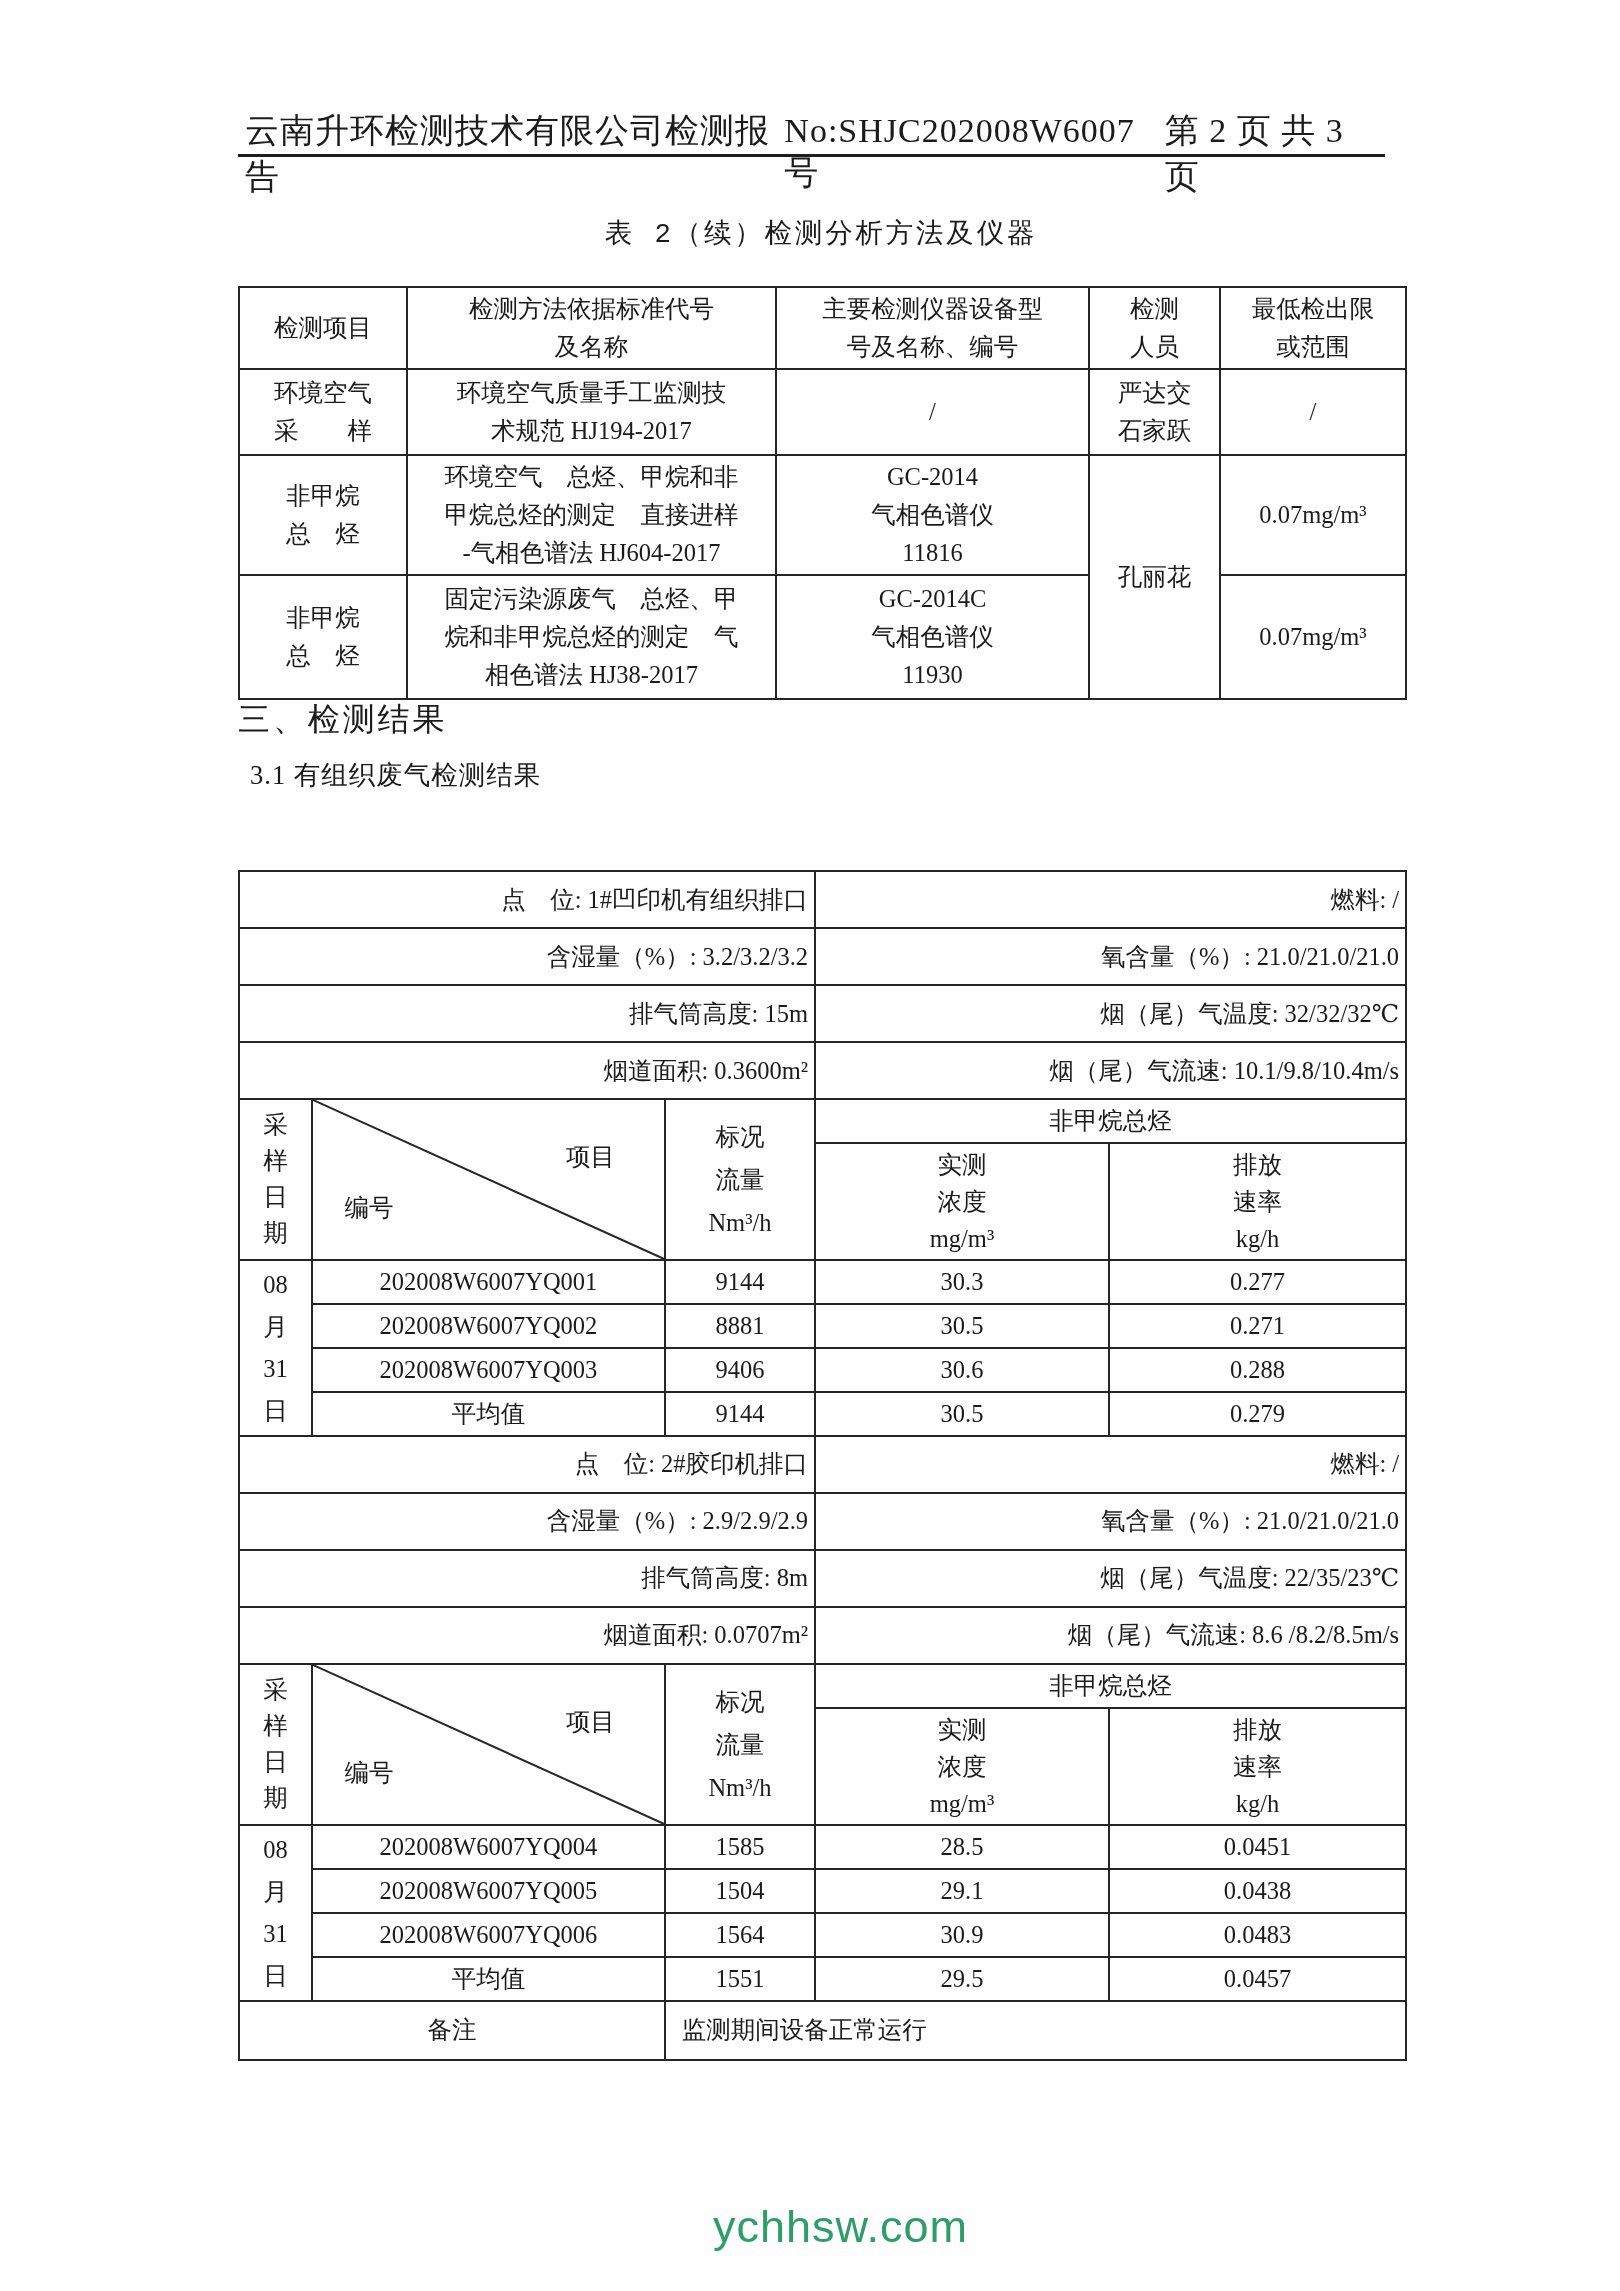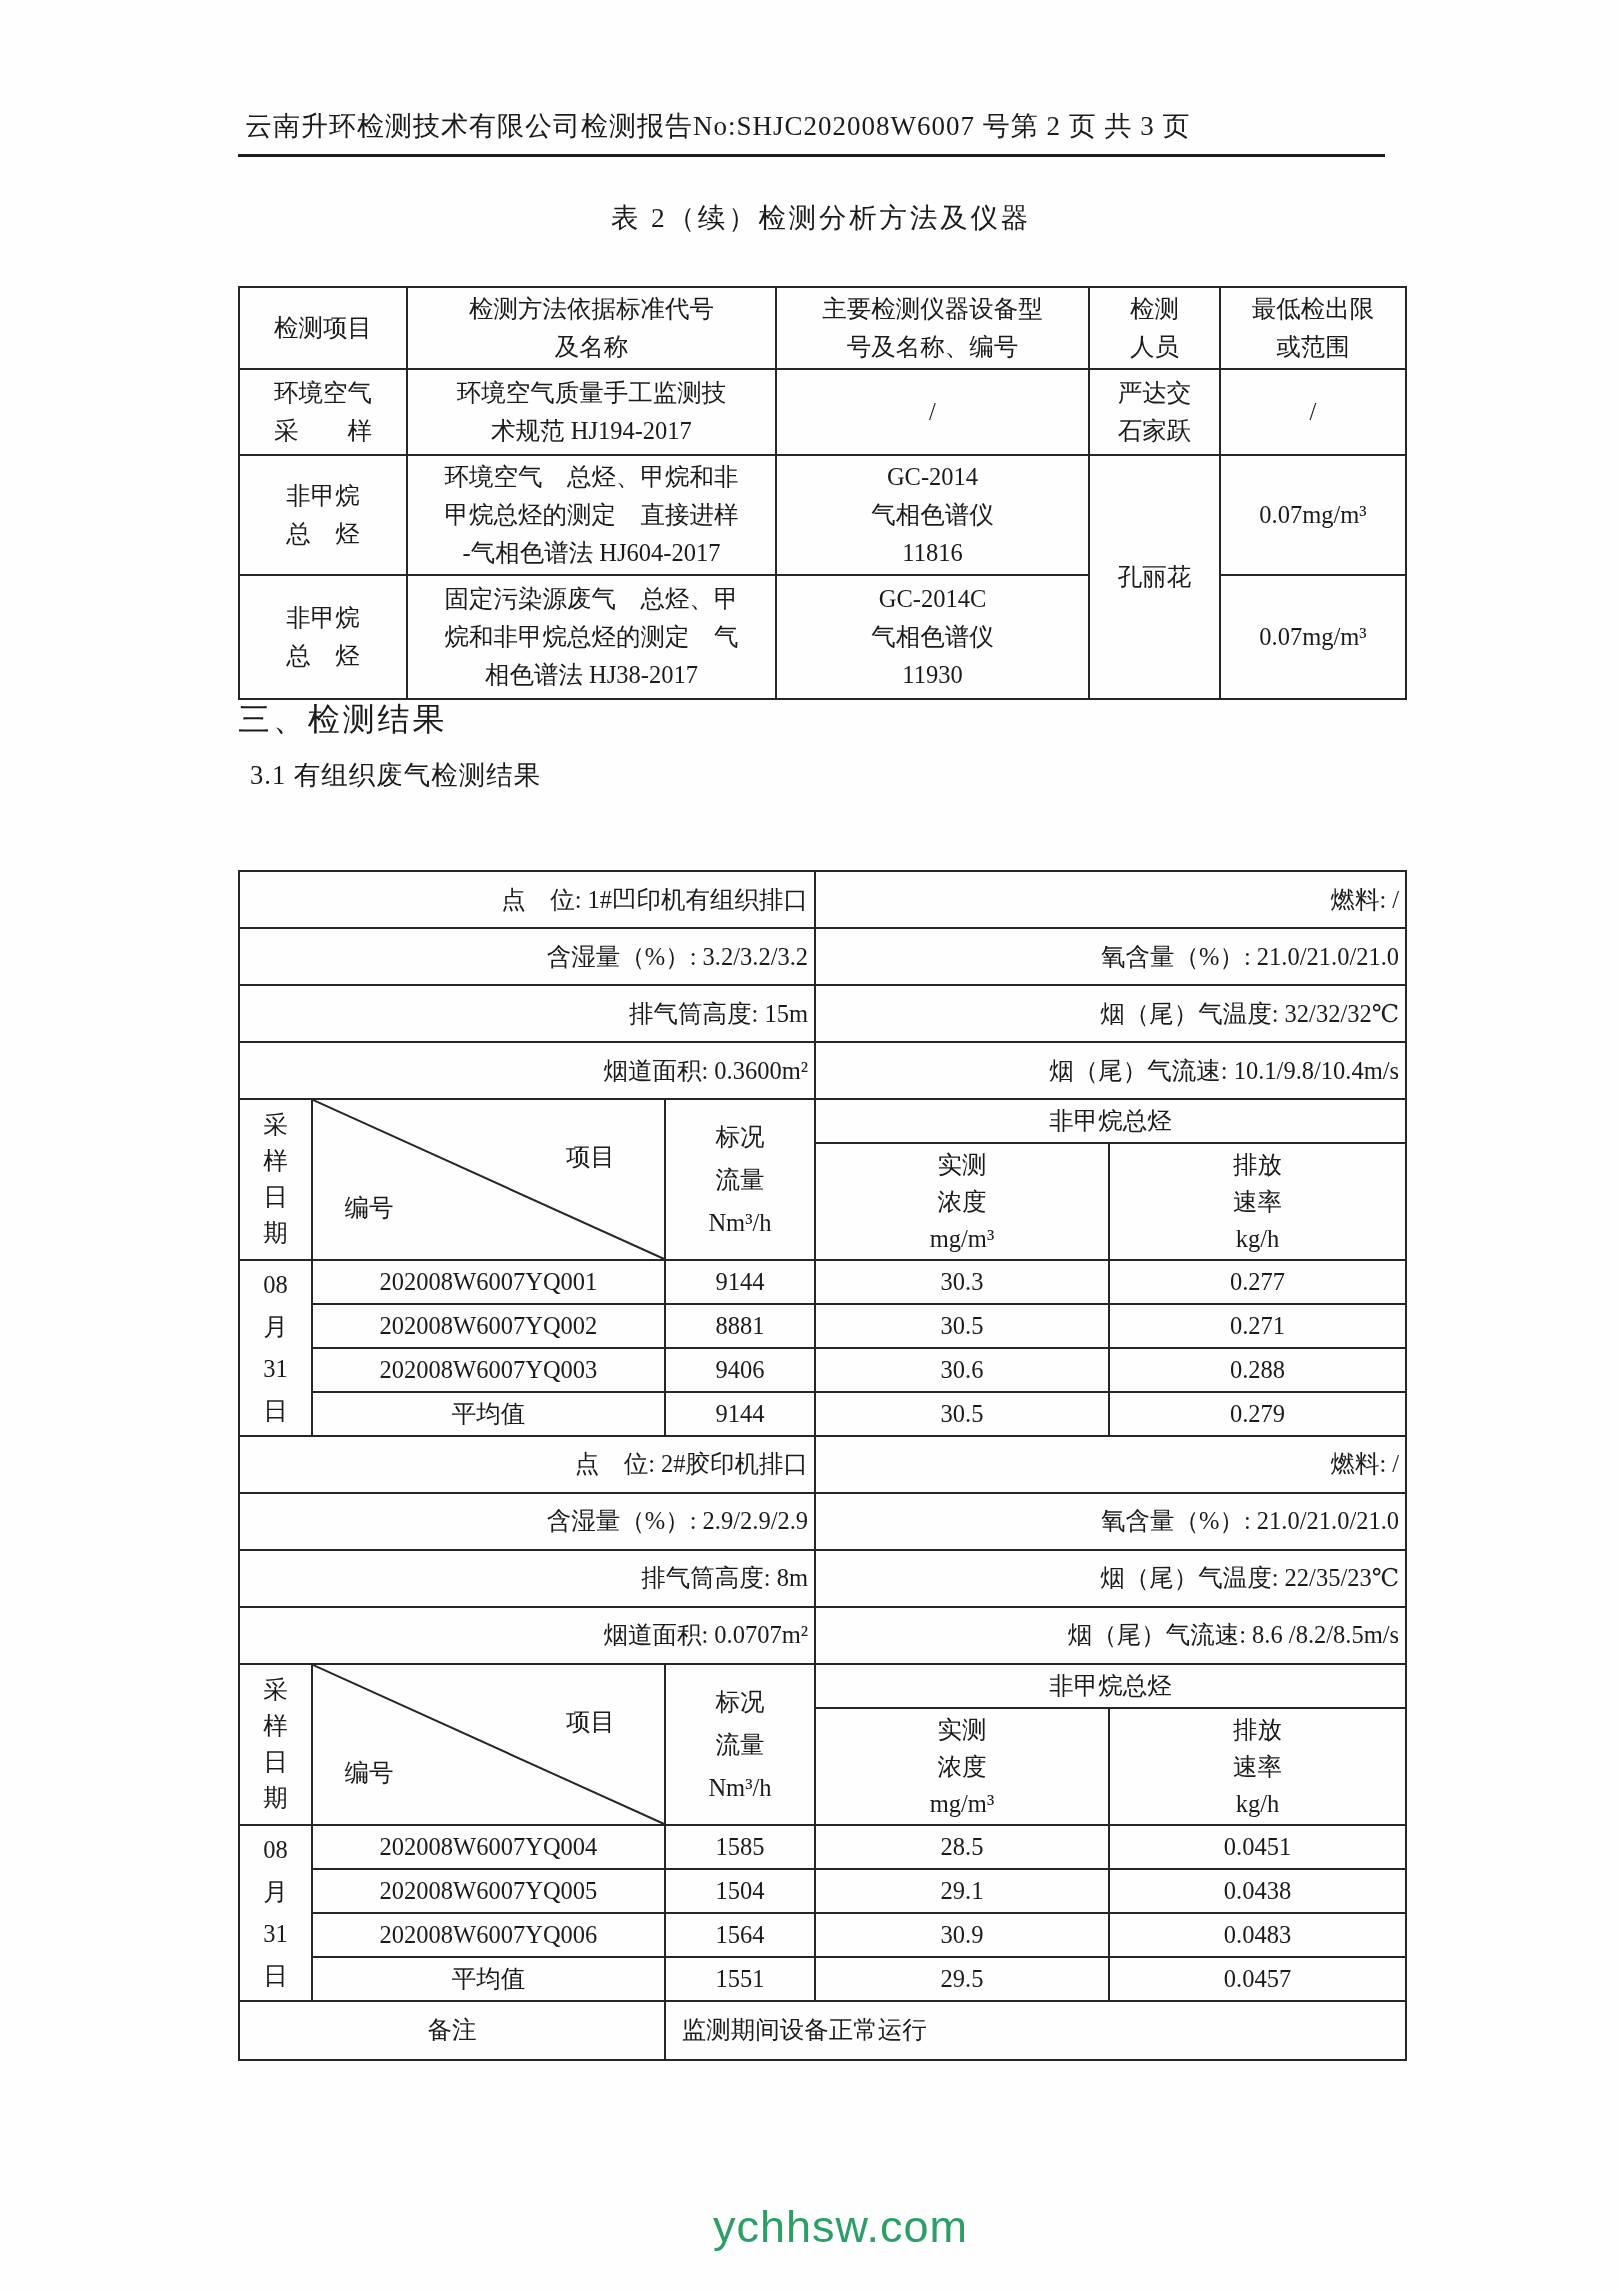--- a/index.html
+++ b/index.html
@@ -4,24 +4,24 @@
 <style>
   html,body{margin:0;padding:0;background:#ffffff;}
   .page{
     position:relative;width:1620px;height:2292px;background:#fefefe;
     font-family:"Liberation Serif","DejaVu Serif",serif;color:#1b1b1b;
     overflow:hidden;
   }
   .abs{position:absolute;}
   
   .hdr{top:108px;left:245px;width:1135px;display:flex;justify-content:flex-start;
-       align-items:baseline;font-size:27px;letter-spacing:1px;}
+       align-items:baseline;font-size:34px;letter-spacing:1px;}
   .hdr-rule{top:154px;left:238px;width:1147px;height:2.9px;background:#1d1d1d;}
   
-  .t2-title{top:200px;left:238px;width:1166px;text-align:center;font-size:27.4px;letter-spacing:2.9px;}
+  .t2-title{top:215px;left:238px;width:1166px;text-align:center;font-size:27.4px;letter-spacing:2.9px;font-family:Liberation Mono, monospace;}
   .sec-heading{top:698px;left:238px;font-size:32px;font-weight:400;letter-spacing:2.9px;}
   .sec-sub{top:757px;left:250px;font-size:26.5px;letter-spacing:1px;}
   .t3-title{top:819px;left:238px;width:1166px;text-align:center;font-size:26.5px;letter-spacing:2px;}
   
   table{border-collapse:collapse;table-layout:fixed;}
   td{border:2px solid #262626;text-align:center;vertical-align:middle;
      font-size:24.5px;white-space:pre-line;line-height:1.55;padding:2px 5.9px;
      overflow:hidden;}
   .t2{top:286px;left:238px;width:1166px;border:2.9px solid #222;}
   .t3{top:870px;left:238px;width:1166px;border:2.9px solid #222;}

